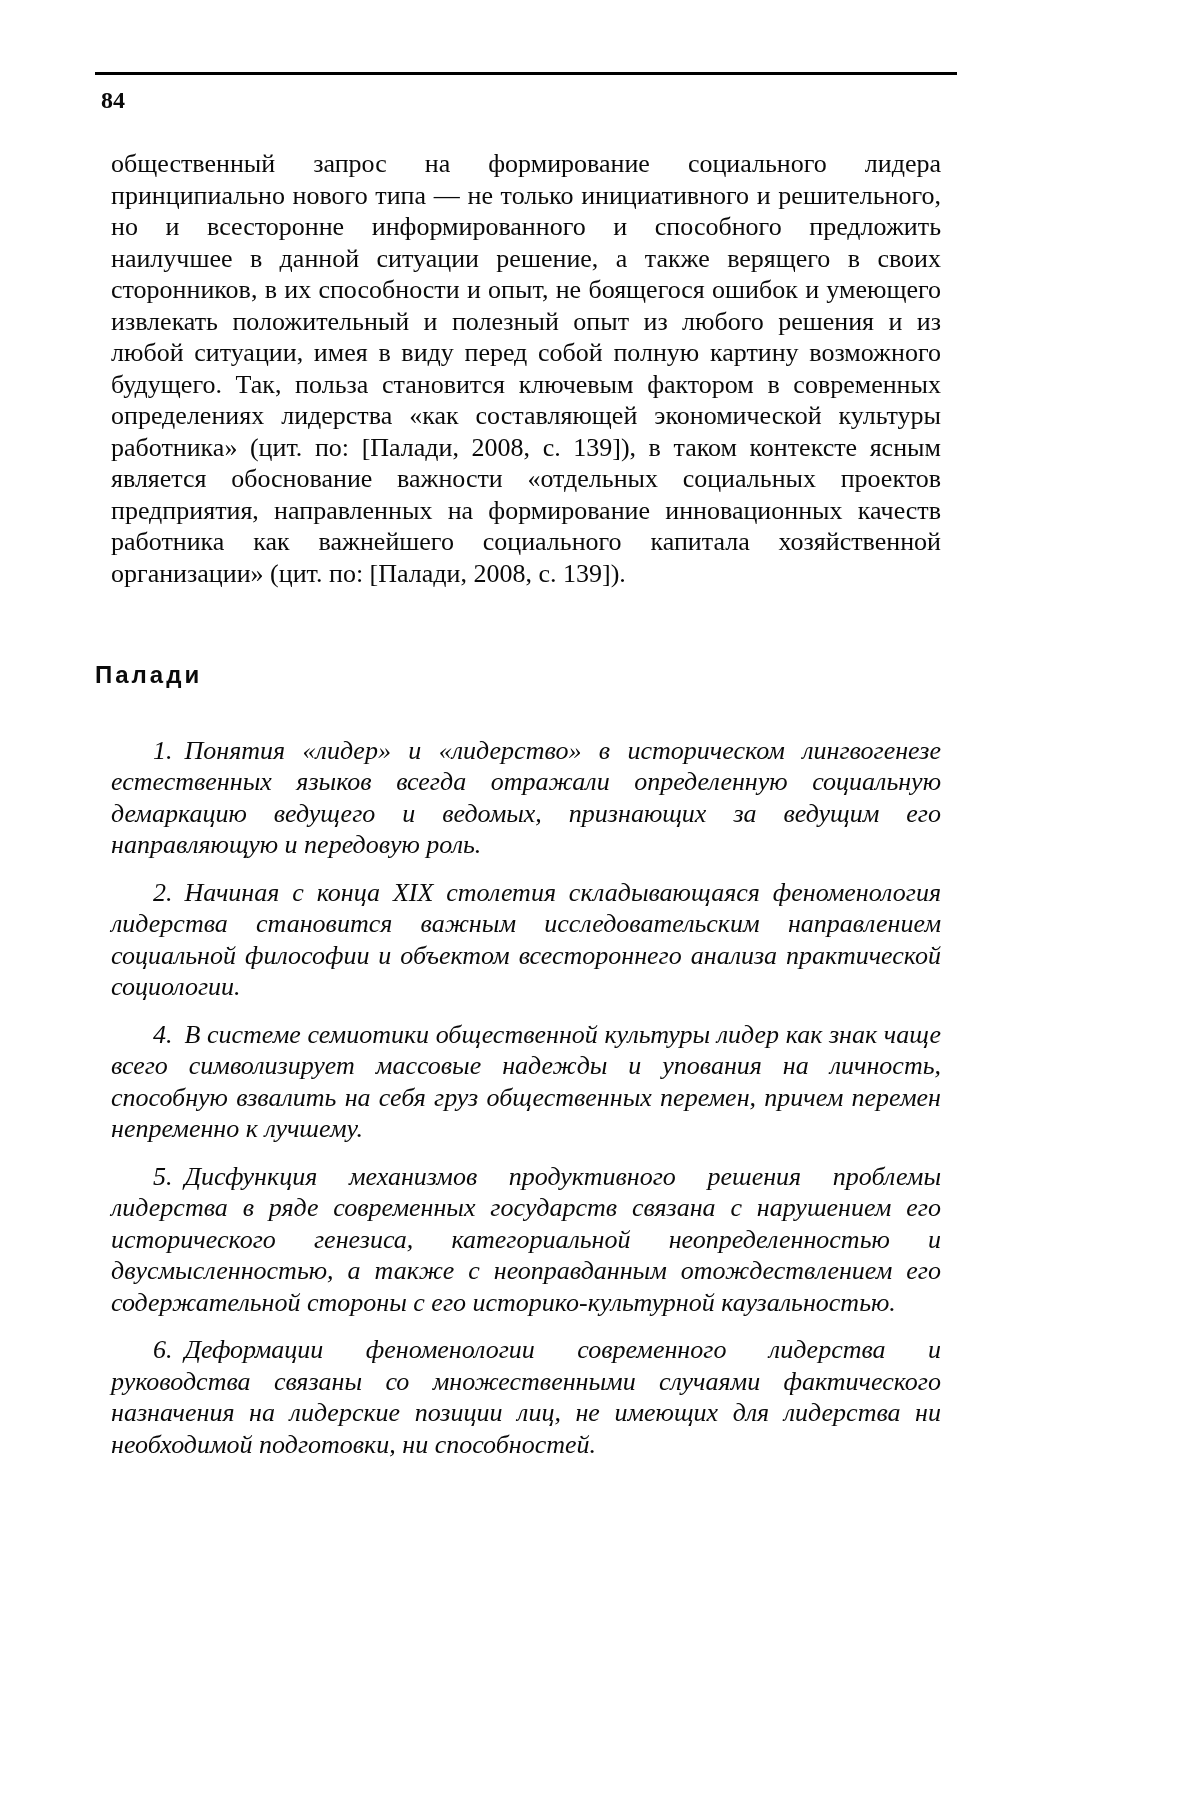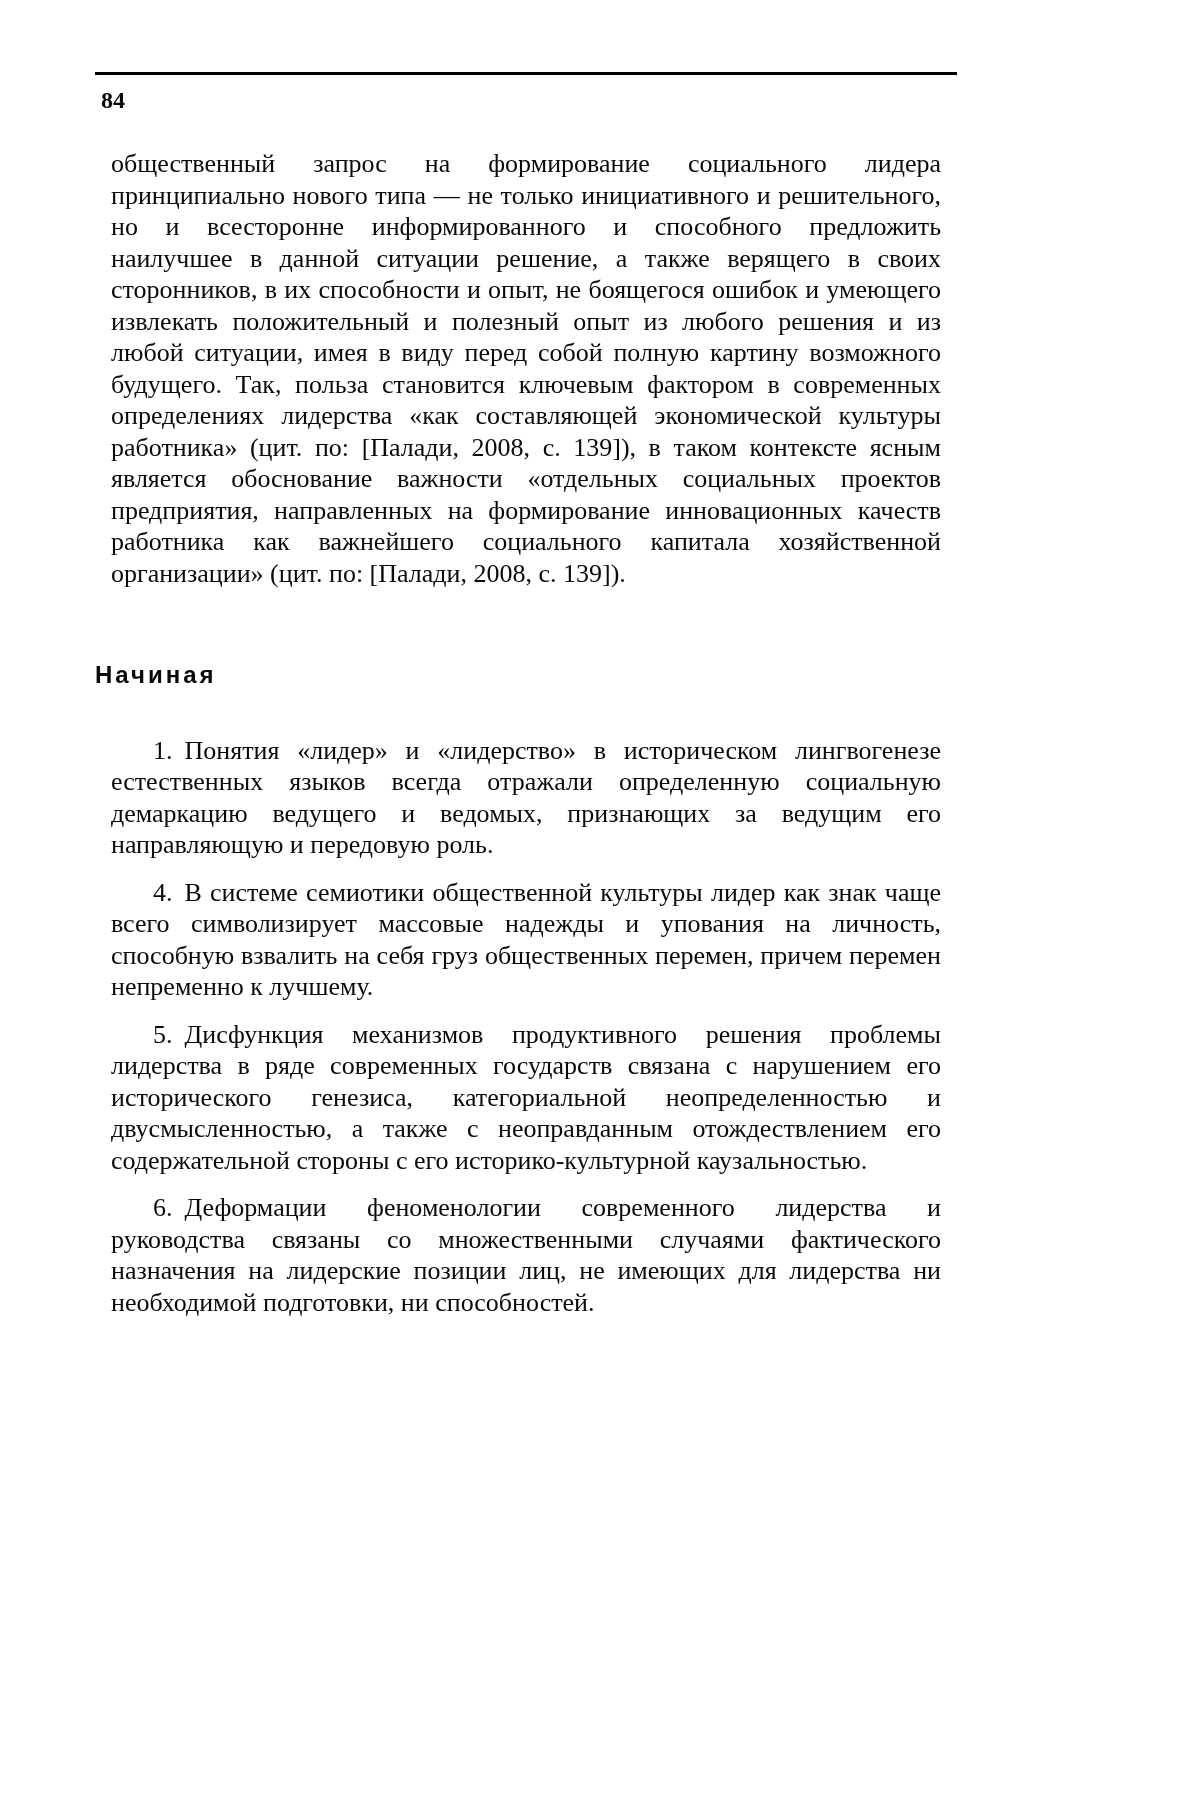--- a/index.html
+++ b/index.html
@@ -64,20 +64,21 @@
   .section-heading {
     margin: 70px 0 44px 0;
     font-family: "Liberation Sans", "DejaVu Sans", sans-serif;
     font-size: 24px;
     font-weight: bold;
     letter-spacing: 3px;
     text-align: left;
   }
   .conclusion {
     text-indent: 42px;
+    font-style: italic;
   }
   .num {
     margin-right: 12px;
   }
 </style>
 </head>
 <body>
 
 <div class="page">
   <div class="content-block">
@@ -86,24 +87,25 @@
       <div class="header-rule"></div>
       <div class="header-row">
         <span class="page-number">84</span>
       </div>
     </div>
 
     <div class="article-body">
 
       <p class="para">общественный запрос на формирование социального лидера принципиально нового типа — не только инициативного и решительного, но и всесторонне информированного и способного предложить наилучшее в данной ситуации решение, а также верящего в своих сторонников, в их способности и опыт, не боящегося ошибок и умеющего извлекать положительный и полезный опыт из любого решения и из любой ситуации, имея в виду перед собой полную картину возможного будущего. Так, польза становится ключевым фактором в современных определениях лидерства «как составляющей экономической культуры работника» (цит. по: [Палади, 2008, с. 139]), в таком контексте ясным является обоснование важности «отдельных социальных проектов предприятия, направленных на формирование инновационных качеств работника как важнейшего социального капитала хозяйственной организации» (цит. по: [Палади, 2008, с. 139]).</p>
 
-      <h2 class="section-heading">Начиная</h2>
+      <h2 class="section-heading">Палади</h2>
 
       <p class="para conclusion"><span class="num">1.</span><span>Понятия «лидер» и «лидерство» в историческом лингвогенезе естественных языков всегда отражали определенную социальную демаркацию ведущего и ведомых, признающих за ведущим его направляющую и передовую роль.</span></p>
 
+      <p class="para conclusion"><span class="num">2.</span><span>Начиная с конца XIX столетия складывающаяся феноменология лидерства становится важным исследовательским направлением социальной философии и объектом всестороннего анализа практической социологии.</span></p>
 
 
       <p class="para conclusion"><span class="num">4.</span><span>В системе семиотики общественной культуры лидер как знак чаще всего символизирует массовые надежды и упования на личность, способную взвалить на себя груз общественных перемен, причем перемен непременно к лучшему.</span></p>
 
       <p class="para conclusion"><span class="num">5.</span><span>Дисфункция механизмов продуктивного решения проблемы лидерства в ряде современных государств связана с нарушением его исторического генезиса, категориальной неопределенностью и двусмысленностью, а также с неоправданным отождествлением его содержательной стороны с его историко-культурной каузальностью.</span></p>
 
       <p class="para conclusion"><span class="num">6.</span><span>Деформации феноменологии современного лидерства и руководства связаны со множественными случаями фактического назначения на лидерские позиции лиц, не имеющих для лидерства ни необходимой подготовки, ни способностей.</span></p>
 
 
     </div>

